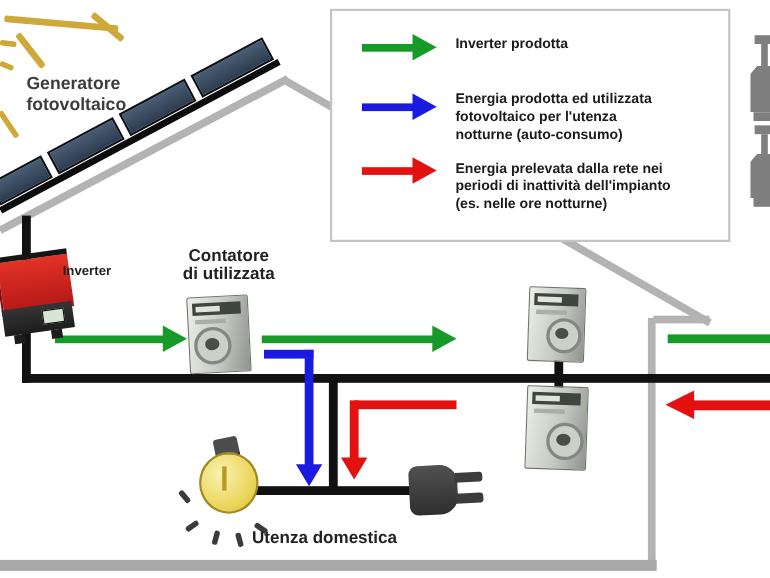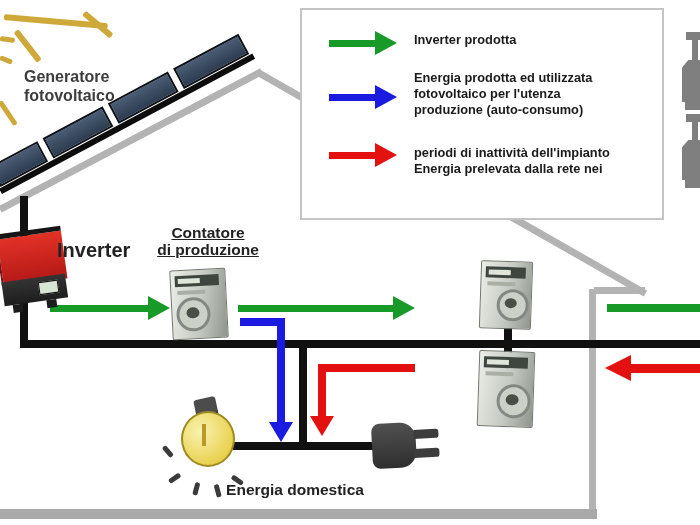--- a/index.html
+++ b/index.html
@@ -180,46 +180,47 @@
     <div class="py" style="left:10px;top:10px;width:6px;height:18px;"></div>
     <div class="py" style="left:0;top:28px;width:18px;height:40px;clip-path:polygon(0 18%,35% 0,100% 0,100% 100%,0 100%);"></div>
     <div class="py" style="left:3px;top:68px;width:15px;height:8px;"></div>
   </div>
 
   <div class="abs lbl z6" style="left:24px;top:67px;font-size:16px;line-height:19px;color:#3c3c3c;">
     <div>Generatore</div>
     <div>fotovoltaico</div>
   </div>
 
-  <div class="abs lbl z6" style="left:57px;top:239px;font-size:20px;">Inverter</div>
-
-  <div class="abs lbl z6" style="left:140px;top:224px;width:136px;text-align:center;font-size:15.5px;line-height:17px;text-decoration:underline;">
+  <div class="abs lbl z6" style="left:57px;top:239px;font-size:12px;">Inverter</div>
+
+  <div class="abs lbl z6" style="left:140px;top:224px;width:136px;text-align:center;font-size:15.5px;line-height:17px;">
     <div>Contatore</div>
-    <div>di produzione</div>
-  </div>
-
-  <div class="abs lbl z6" style="left:210px;top:481px;width:170px;text-align:center;font-size:15.5px;">Energia domestica</div>
+    <div>di utilizzata</div>
+  </div>
+
+  <div class="abs lbl z6" style="left:210px;top:481px;width:170px;text-align:center;font-size:15.5px;">Utenza domestica</div>
 
   <div class="legend">
 
     <div class="abs shaft-g" style="left:27px;top:30px;width:48px;height:7px;"></div>
     <div class="abs head head-right-g" style="left:73px;top:21px;"></div>
     <div class="legend-text" style="top:22px;">
       <div>Inverter prodotta</div>
     </div>
 
     <div class="abs shaft-b" style="left:27px;top:84px;width:48px;height:7px;"></div>
     <div class="abs head head-right-b" style="left:73px;top:75px;"></div>
-    <div class="legend-text" style="top:60px;">
+    <div class="legend-text" style="top:72px;">
       <div>Energia prodotta ed utilizzata</div>
       <div>fotovoltaico per l'utenza</div>
-      <div>produzione (auto-consumo)</div>
+      <div>notturne (auto-consumo)</div>
     </div>
 
     <div class="abs shaft-r" style="left:27px;top:142px;width:48px;height:7px;"></div>
     <div class="abs head head-right-r" style="left:73px;top:133px;"></div>
     <div class="legend-text" style="top:135px;">
+      <div>Energia prelevata dalla rete nei</div>
       <div>periodi di inattività dell'impianto</div>
-      <div>Energia prelevata dalla rete nei</div>
+      <div>(es. nelle ore notturne)</div>
     </div>
   </div>
 
 </div>
 
 </body></html>

